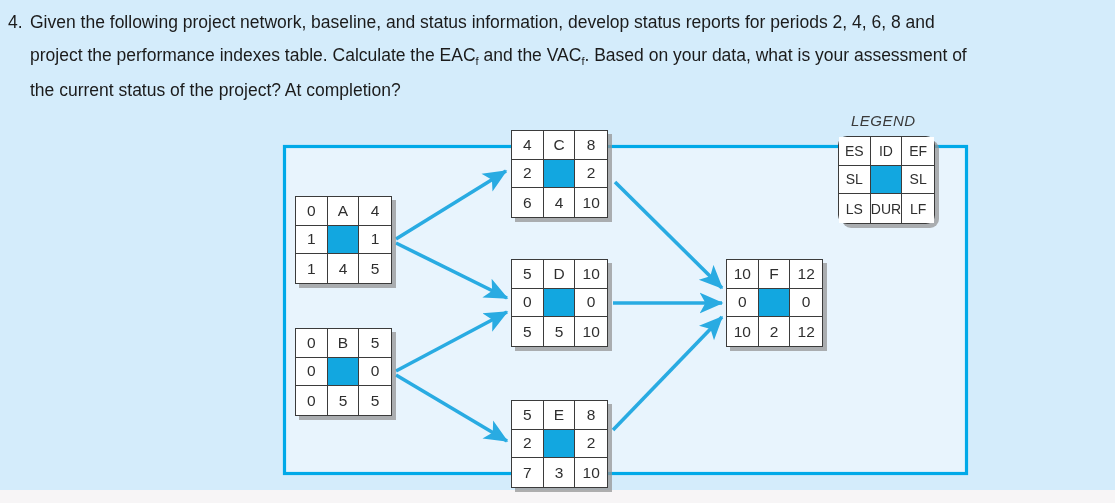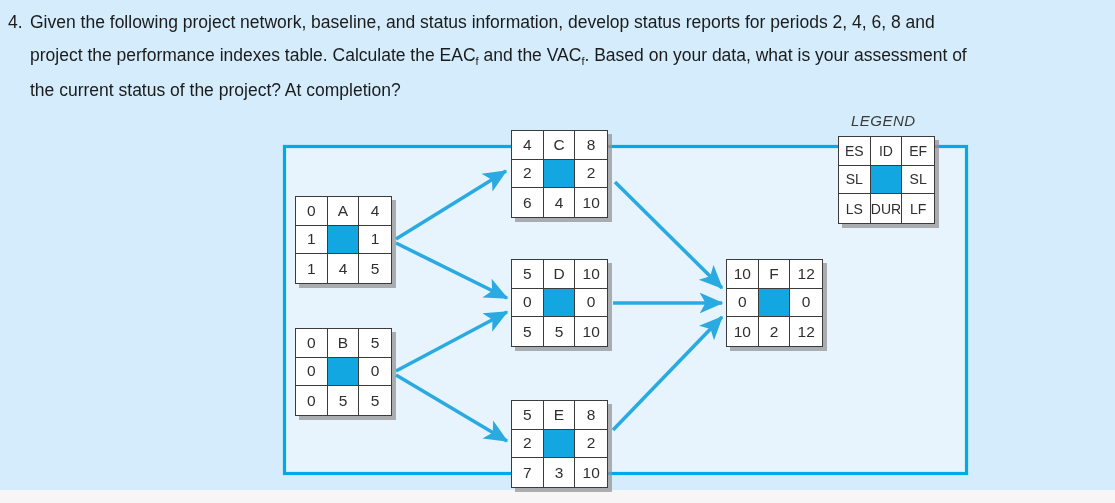--- a/index.html
+++ b/index.html
@@ -220,21 +220,21 @@
   <div class="cell">0</div>
   <div class="cell fill"></div>
   <div class="cell">0</div>
   <div class="cell">10</div>
   <div class="cell">2</div>
   <div class="cell">12</div>
 </div>
 
 <div class="legend-title" style="left:851px; top:112px;">LEGEND</div>
 
-<div class="node legend-node" style="left:838px; top:136px;">
+<div class="node legend-node" style="left:838px; top:136px;border-radius:9px;">
   <div class="cell">ES</div>
   <div class="cell">ID</div>
   <div class="cell">EF</div>
   <div class="cell">SL</div>
   <div class="cell fill"></div>
   <div class="cell">SL</div>
   <div class="cell">LS</div>
   <div class="cell">DUR</div>
   <div class="cell">LF</div>
 </div>

